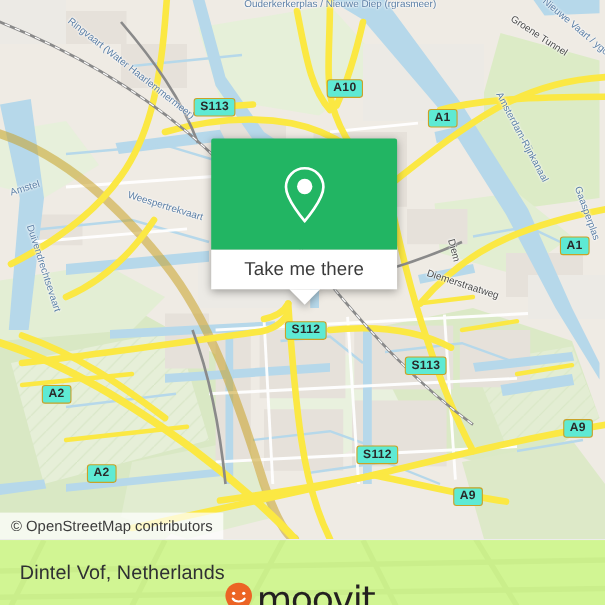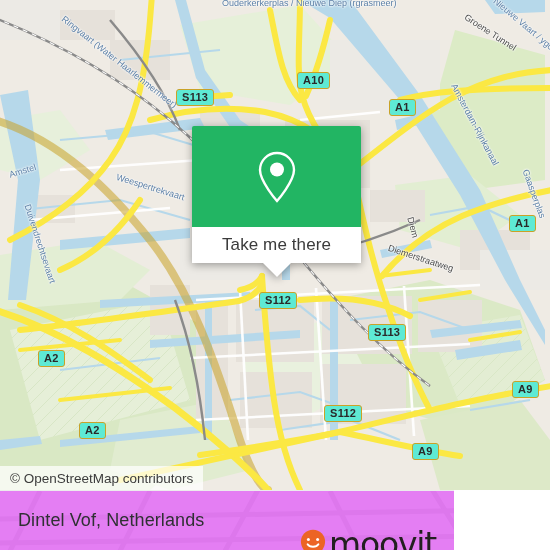--- a/index.html
+++ b/index.html
@@ -78,23 +78,23 @@
     background:rgba(255,255,255,.72);
     display:flex; align-items:center;
     padding:0 10px 0 10px;
     font-size:13.5px; color:#3c3c3c;
     font-family:"Liberation Sans", sans-serif;
     white-space:nowrap;
   }
 
   
   #footer{
-    position:absolute; left:0; top:490px; width:454px; height:60px;
-    background:#d946ef; overflow:hidden;
-    display:flex; align-items:center; justify-content:space-between;
+    position:absolute; left:0; top:490px; width:550px; height:60px;
+    background:#bef264; overflow:hidden;
+    display:flex; align-items:center; 
     padding:0 18px;
     border-top:1px solid #ececec;
   }
   #footer-bg{ position:absolute; left:0; top:0; width:550px; height:60px; opacity:.30; }
   #footer-title{
     position:relative; z-index:2;
     font-size:18px; color:#2f3033; letter-spacing:.1px;
     font-family:"Liberation Sans", sans-serif;
   }
   #brand{ position:relative; z-index:2; display:flex; align-items:center; gap:2px;margin-top:48px; }

